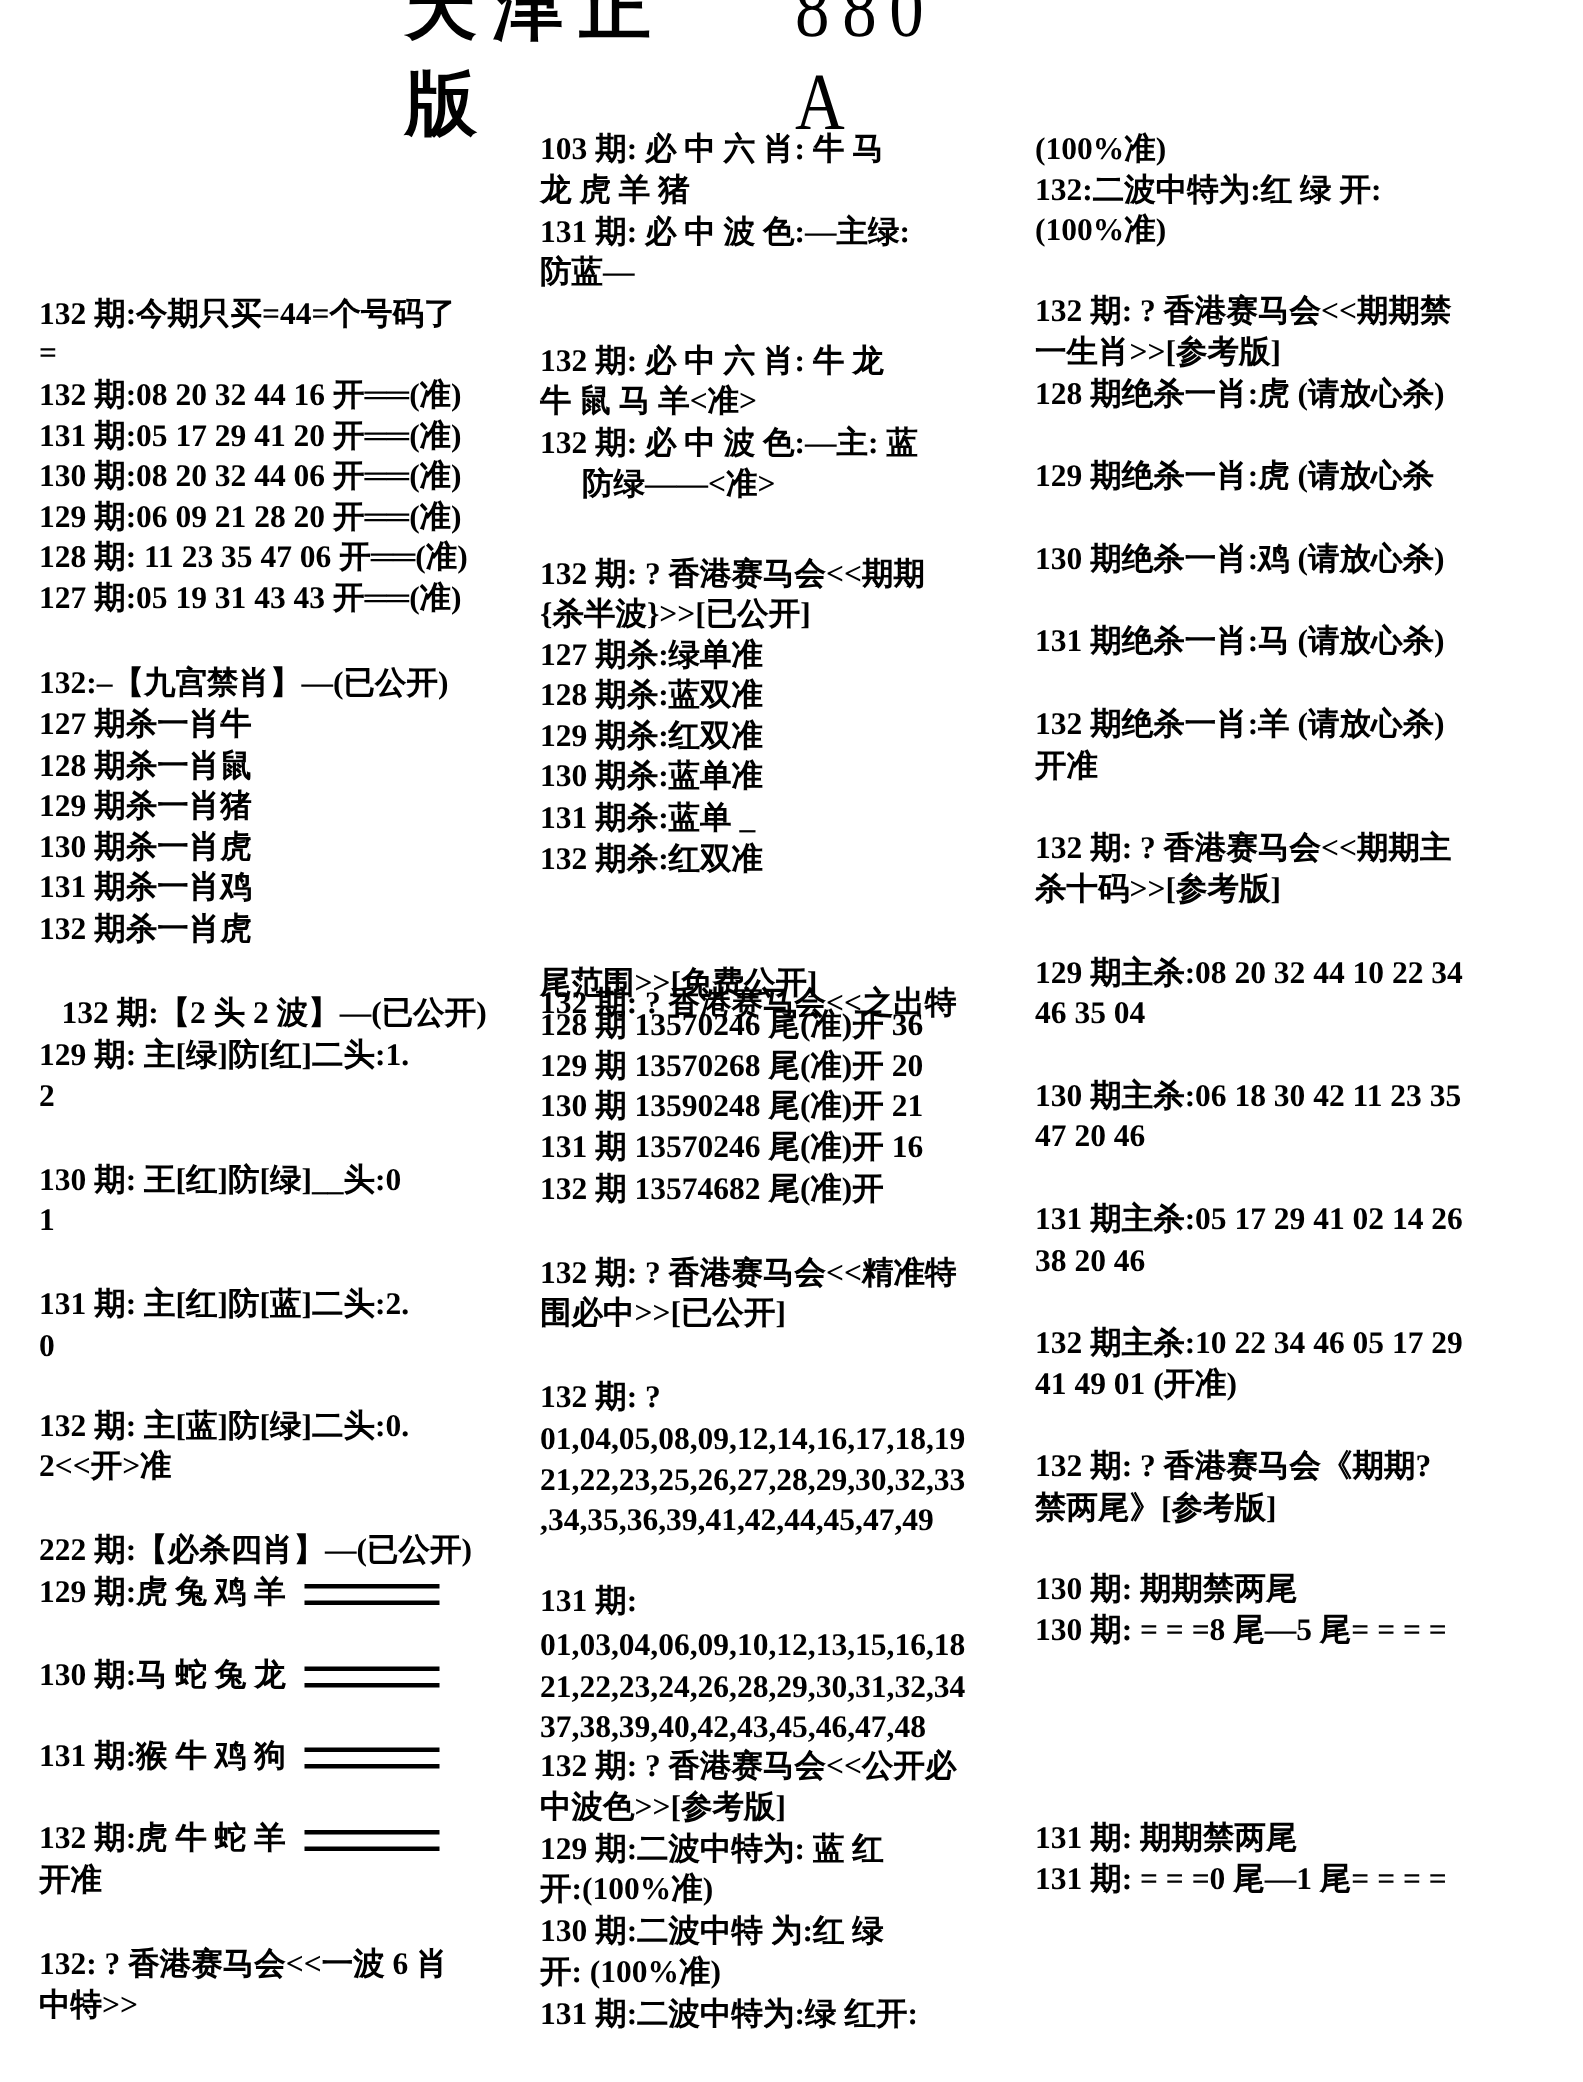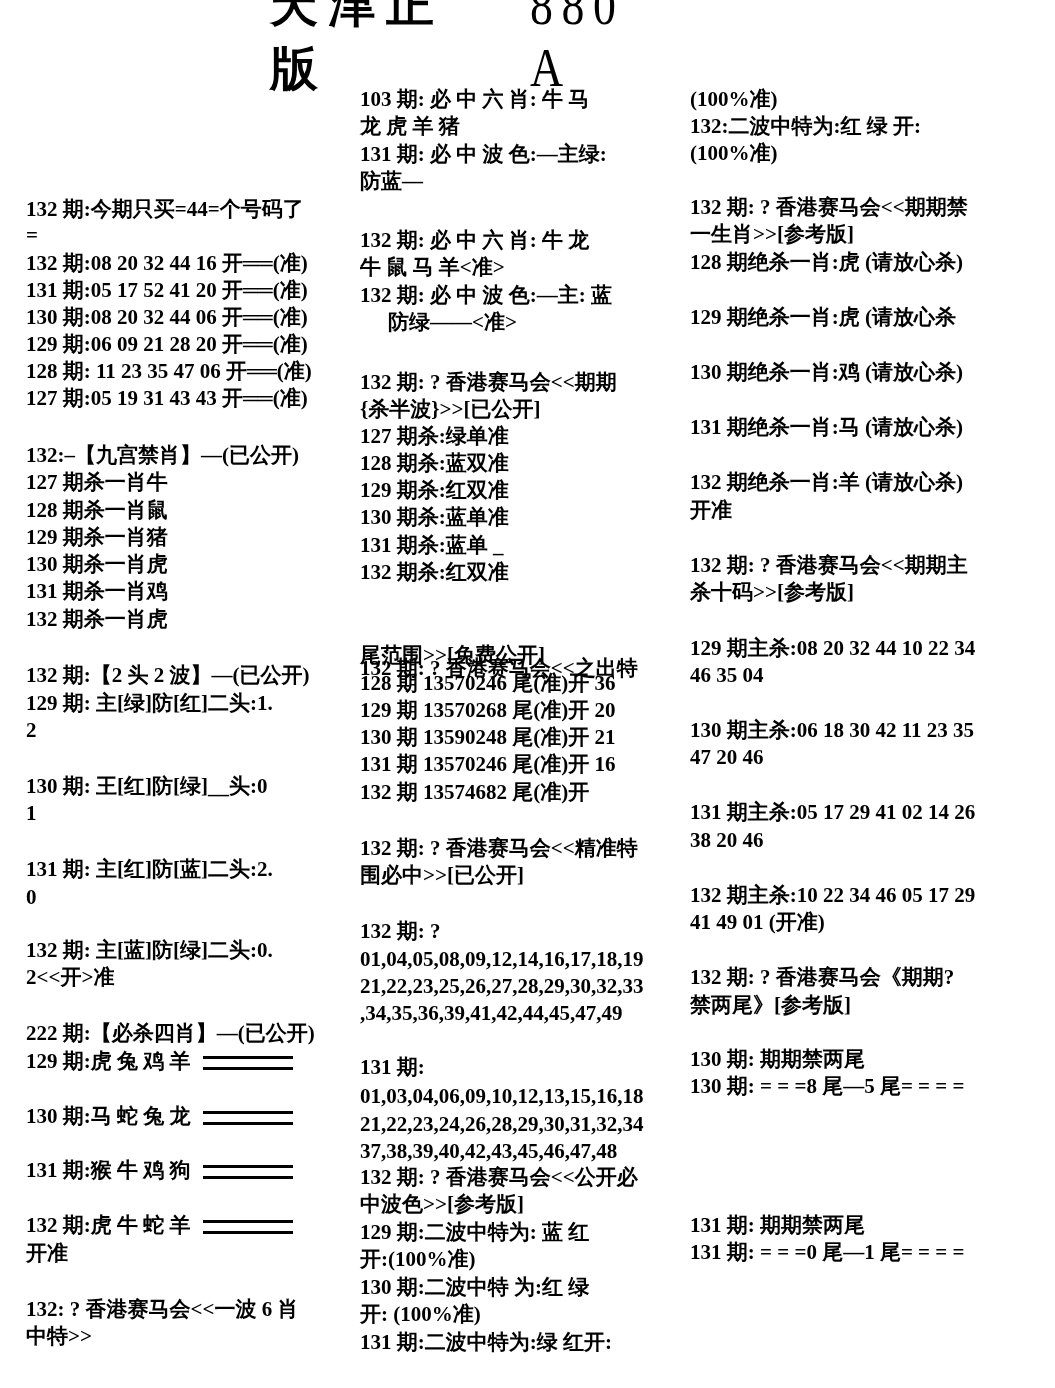--- a/index.html
+++ b/index.html
@@ -28,33 +28,33 @@
 
 <div class="title">
   <span class="cn">天津正版</span>
   <span class="num">880 A</span>
 </div>
 
 <div id="col-left" class="col" style="left:26px;">
     <div class="ln" style="top: 196px;"><span>132 期:今期只买=44=个号码了</span></div>
     <div class="ln" style="top: 222px;"><span>=</span></div>
     <div class="ln" style="top: 250px;"><span>132 期:08 20 32 44 16 开══(准)</span></div>
-    <div class="ln" style="top: 277px;"><span>131 期:05 17 52 41 20 开══(准)</span></div>
+    <div class="ln" style="top: 277px;"><span>131 期:05 17 29 41 20 开══(准)</span></div>
     <div class="ln" style="top: 304px;"><span>130 期:08 20 32 44 06 开══(准)</span></div>
     <div class="ln" style="top: 331px;"><span>129 期:06 09 21 28 20 开══(准)</span></div>
     <div class="ln" style="top: 358px;"><span>128 期: 11 23 35 47 06 开══(准)</span></div>
     <div class="ln" style="top: 385px;"><span>127 期:05 19 31 43 43 开══(准)</span></div>
     <div class="ln" style="top: 442px;"><span>132:–【九宫禁肖】—(已公开)</span></div>
     <div class="ln" style="top: 469px;"><span>127 期杀一肖牛</span></div>
     <div class="ln" style="top: 497px;"><span>128 期杀一肖鼠</span></div>
     <div class="ln" style="top: 524px;"><span>129 期杀一肖猪</span></div>
     <div class="ln" style="top: 551px;"><span>130 期杀一肖虎</span></div>
     <div class="ln" style="top: 578px;"><span>131 期杀一肖鸡</span></div>
     <div class="ln" style="top: 606px;"><span>132 期杀一肖虎</span></div>
-    <div class="ln" style="top: 662px;"><span>132 期:【2 头 2 波】—(已公开)</span></div>
+    <div class="ln" style="top: 662px; margin-left: 15px;"><span>132 期:【2 头 2 波】—(已公开)</span></div>
     <div class="ln" style="top: 690px;"><span>129  期: 主[绿]防[红]二头:1.</span></div>
     <div class="ln" style="top: 717px;"><span>2</span></div>
     <div class="ln" style="top: 773px;"><span>130 期:    王[红]防[绿]__头:0</span></div>
     <div class="ln" style="top: 800px;"><span>1</span></div>
     <div class="ln" style="top: 856px;"><span>131  期: 主[红]防[蓝]二头:2.</span></div>
     <div class="ln" style="top: 884px;"><span>0</span></div>
     <div class="ln" style="top: 937px;"><span>132  期: 主[蓝]防[绿]二头:0.</span></div>
     <div class="ln" style="top: 964px;"><span>2&lt;&lt;开&gt;准</span></div>
     <div class="ln" style="top: 1020px;"><span>222 期:【必杀四肖】—(已公开)</span></div>
     <div class="ln" style="top: 1048px;"><span>129  期:虎 兔 鸡 羊</span><span class="bars"></span></div>

